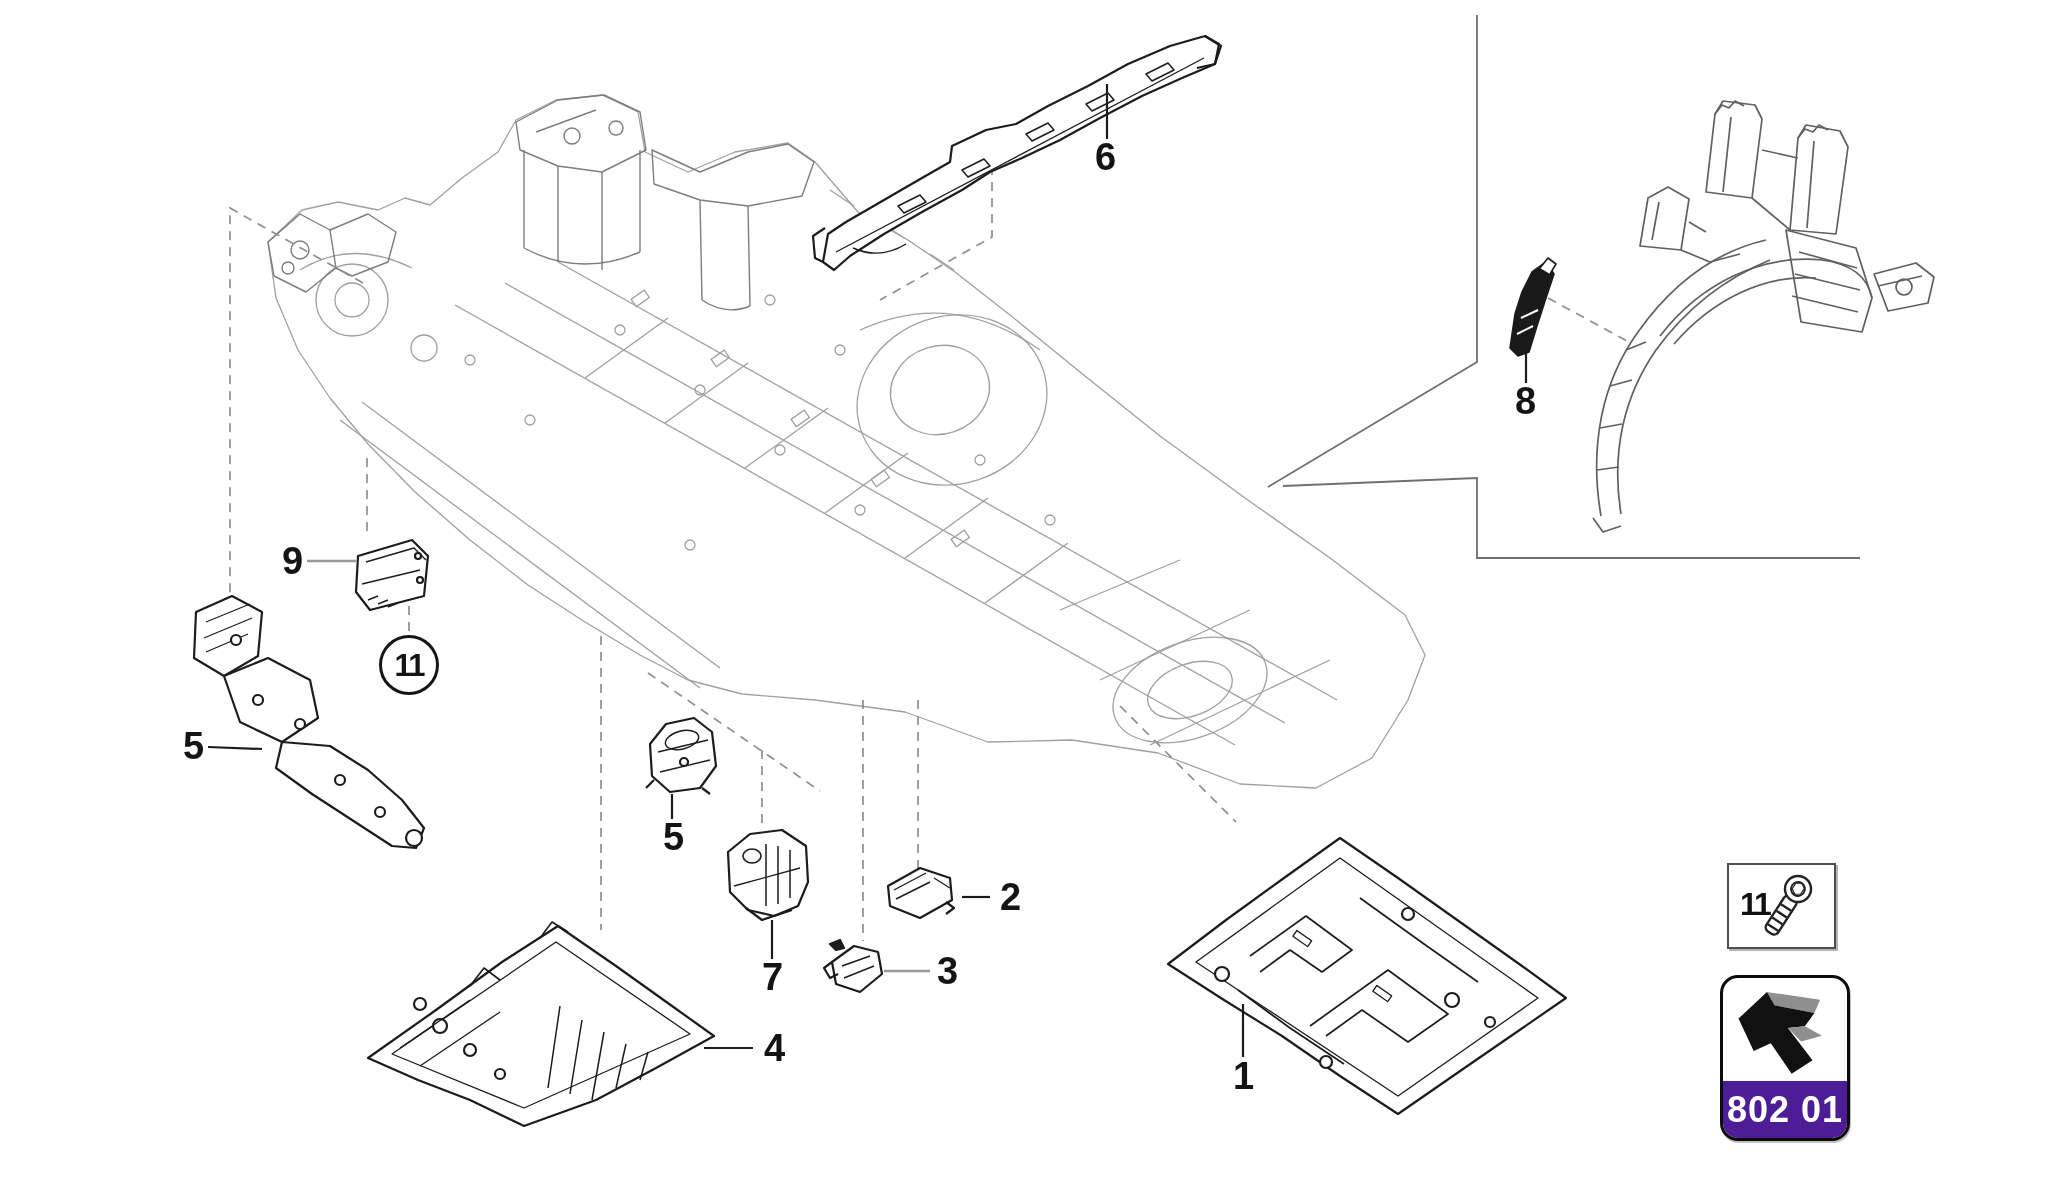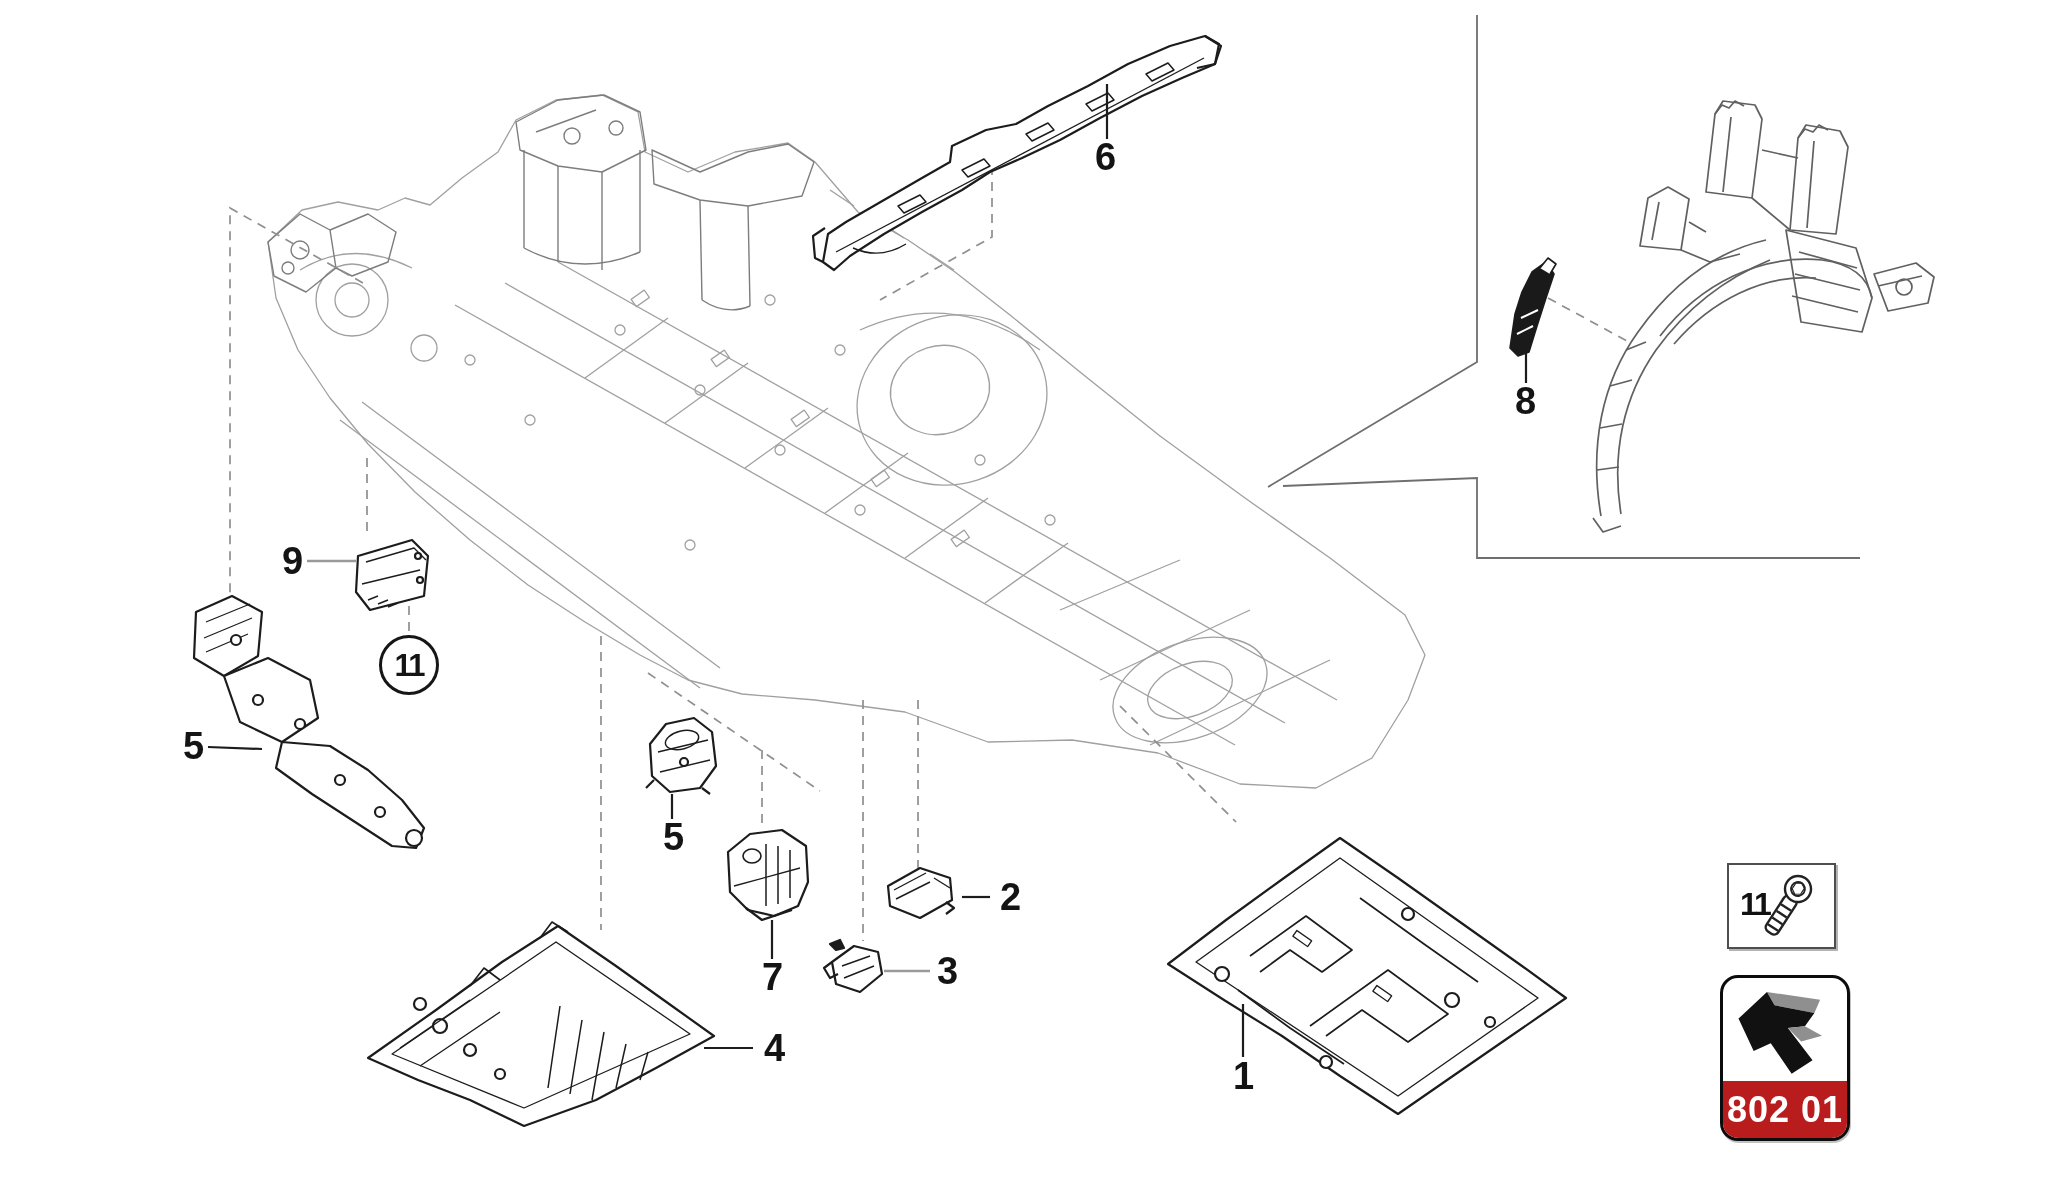--- a/index.html
+++ b/index.html
@@ -10,21 +10,21 @@
   .callout.circled{width:54px;height:54px;border:3px solid #161616;border-radius:50%;background:#fff;
       display:flex;align-items:center;justify-content:center;font-size:31px;letter-spacing:-2px;}
   #fastener-box{position:absolute;left:1727px;top:863px;width:105px;height:82px;background:#fff;
       border:2px solid #4e4e4e;box-shadow:2px 2px 0 rgba(130,130,130,.6);}
   #fastener-number{position:absolute;left:11px;top:23px;font:700 32px/1 "Liberation Sans",sans-serif;color:#111;letter-spacing:-2px;}
   #bolt-svg{position:absolute;right:2px;top:2px;}
   #code-box{position:absolute;left:1720px;top:975px;width:124px;height:160px;background:#fff;
       border:3px solid #0c0c0c;border-radius:18px;overflow:hidden;display:flex;flex-direction:column;
       box-shadow:1px 2px 0 rgba(120,120,120,.45);}
   .arrow-area{flex:1;display:flex;align-items:center;justify-content:center;}
-  .code-band{height:57px;background:#b91c1c;color:#fff;display:flex;align-items:center;justify-content:center;
+  .code-band{height:57px;background:#4c1d95;color:#fff;display:flex;align-items:center;justify-content:center;
       font:700 36px "Liberation Sans",sans-serif;letter-spacing:1px;}
 </style>
 </head>
 <body>
 
 <div id="stage">
 
 <svg id="art" viewBox="0 0 2048 1177" xmlns="http://www.w3.org/2000/svg">
 
   <g stroke="#6f6f6f" stroke-width="1.8" fill="none">

